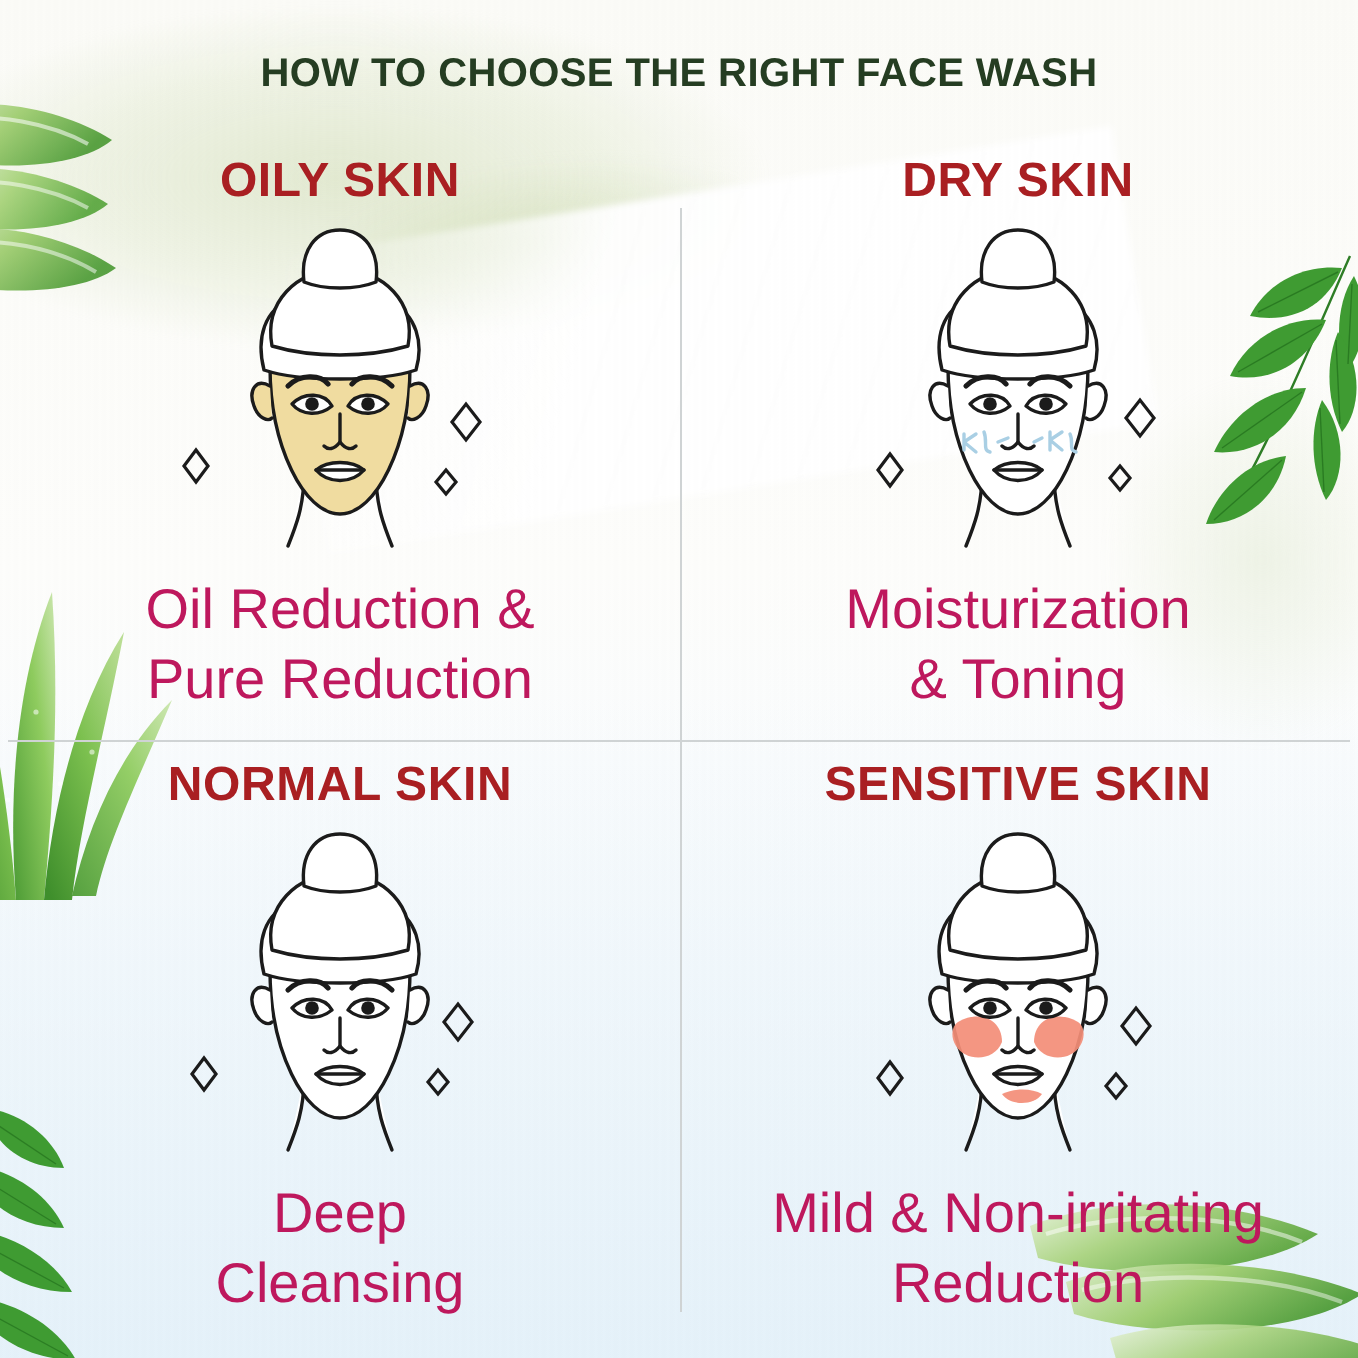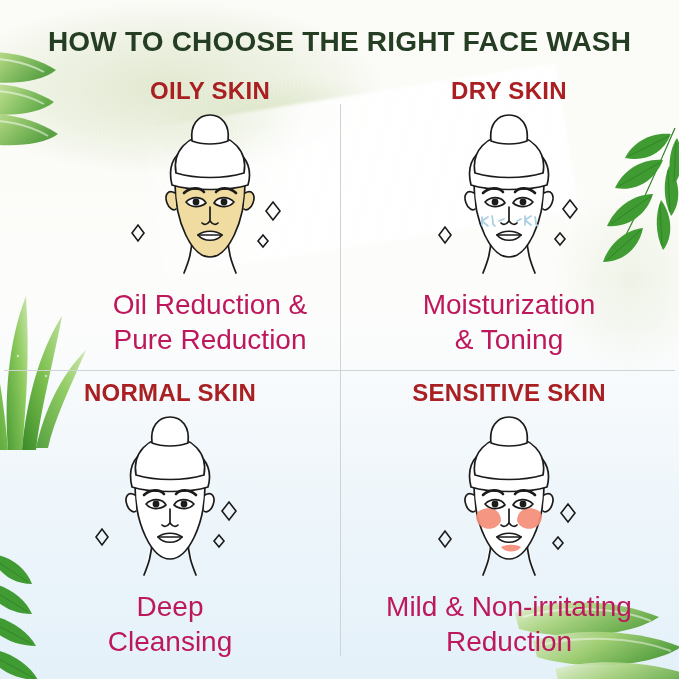--- a/index.html
+++ b/index.html
@@ -82,34 +82,34 @@
     width: 671px; height: 1px;
     background: #cfd3d4;
   }
 
   
   .title {
     position: absolute;
     left: 0; top: 26px;
     width: 679px;
     text-align: center;
-    font-size: 28px;
+    font-size: 20px;
     font-weight: bold;
     letter-spacing: 0.2px;
     color: #253d22;
     font-family: "Liberation Sans", sans-serif;
   }
 
   
   .quad {
     position: absolute;
     width: 340px;
     text-align: center;
   }
-  .quad-tl { left: 0;    top: 78px; padding-left: 40px; }
+  .quad-tl { left: 0;    top: 78px; }
   .quad-tr { left: 339px; top: 78px; }
   .quad-bl { left: 0;    top: 380px; }
   .quad-br { left: 339px; top: 380px; }
 
   .quad-heading {
     font-size: 24px;
     font-weight: bold;
     color: #a91f22;
     letter-spacing: 0.3px;
     margin: 0;

